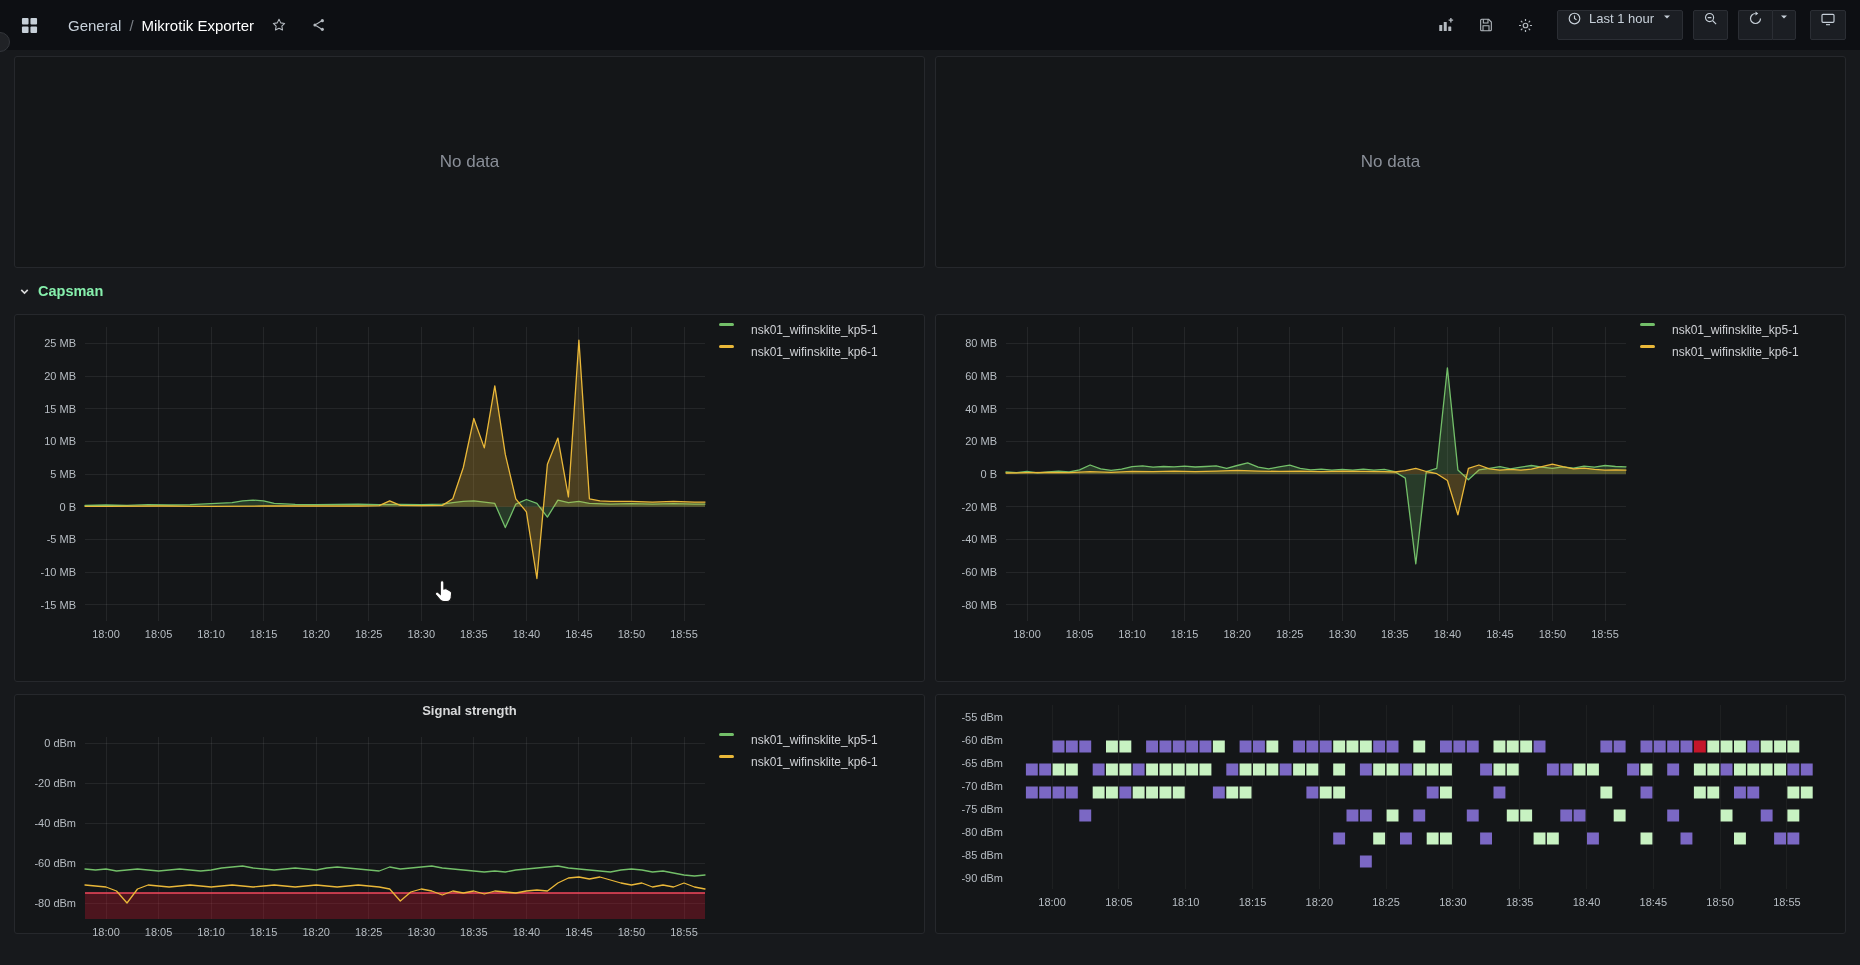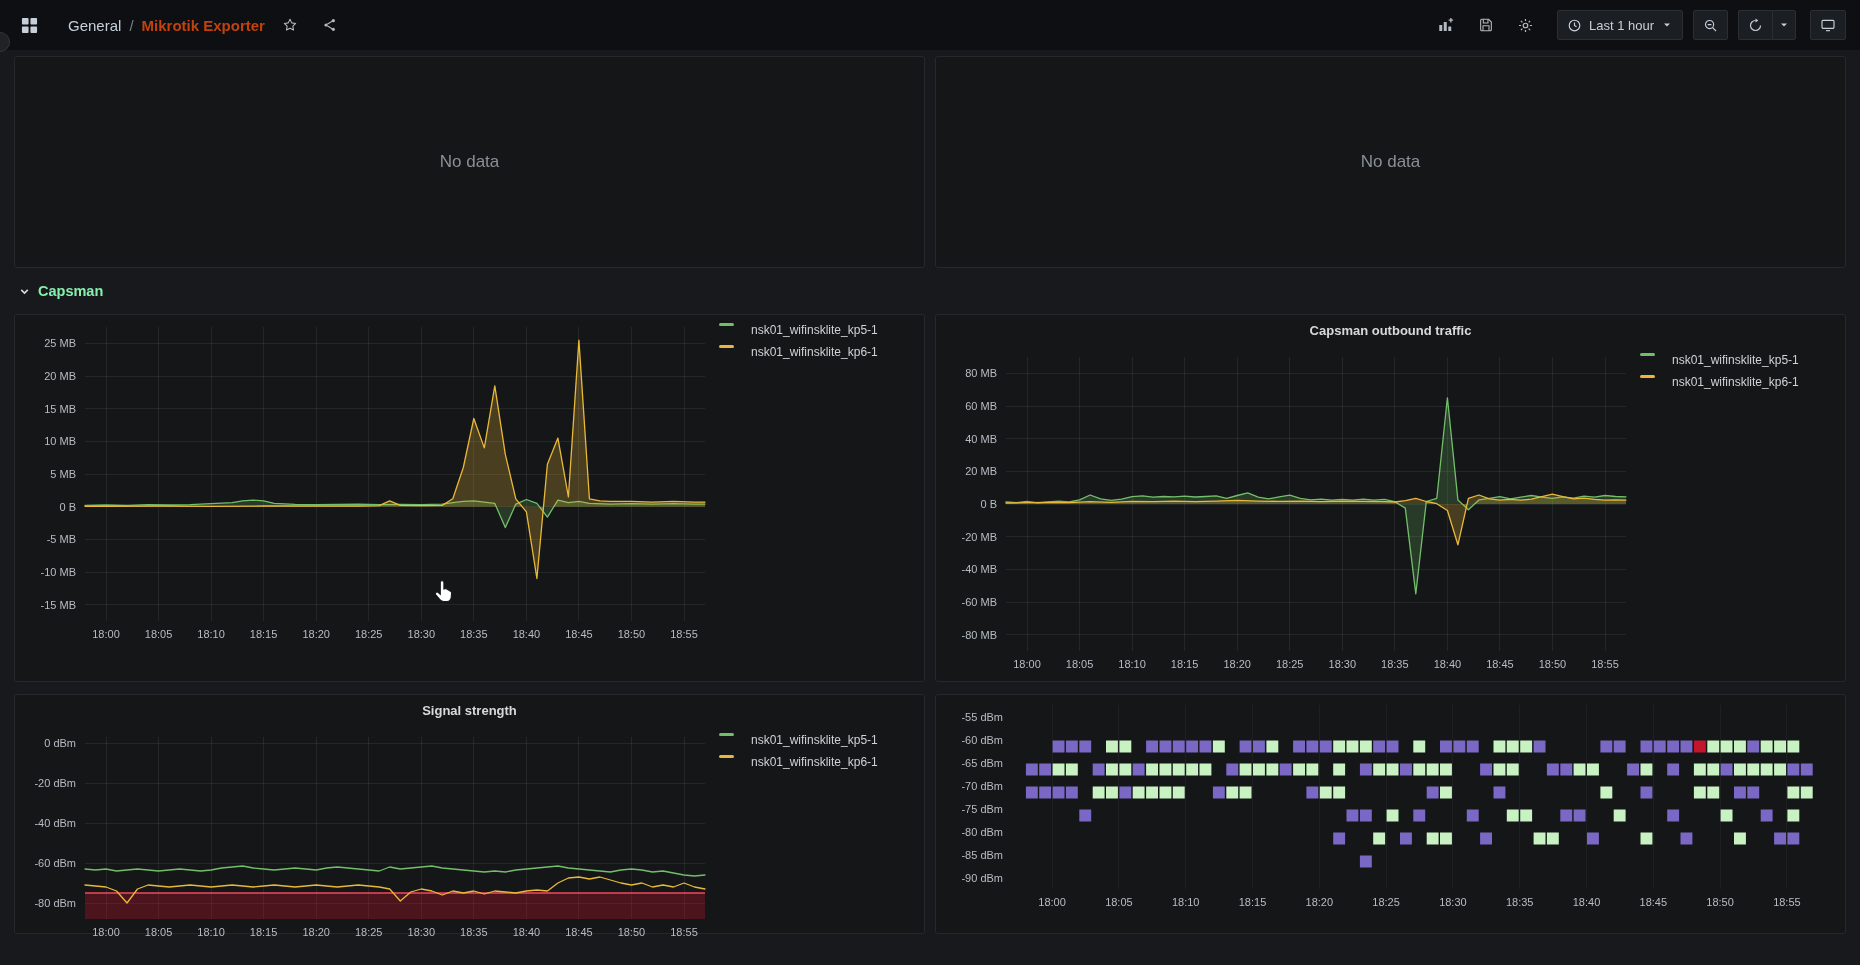--- a/index.html
+++ b/index.html
@@ -6,28 +6,28 @@
   html,body{width:1860px;height:965px;overflow:hidden;background:#17191c;
     font-family:"Liberation Sans",sans-serif;color:#d8d9da}
 
   
   .nav{height:50px;background:#0d0f13;display:flex;align-items:center;
     justify-content:space-between;padding:0 14px;position:relative;z-index:5}
   .nav-left,.nav-right{display:flex;align-items:center;gap:10px}
   .icon-btn{background:transparent;border:none;display:flex;align-items:center;
     justify-content:center;width:30px;height:30px;cursor:pointer;color:#b4bac0}
   .boxed{background:#1b1e23;border:1px solid #2b2e34;border-radius:2px;height:30px;
-    display:flex;align-items:center;justify-content:center;gap:7px;color:#c7d0d9;
+    display:flex;justify-content:center;gap:7px;color:#c7d0d9;
     font-size:13px;padding:0 9px;cursor:pointer}
   .split{display:flex}
   .split .boxed:first-child{border-right:none;border-radius:2px 0 0 2px}
   .split .boxed:last-child{border-radius:0 2px 2px 0;padding:0 5px}
   .breadcrumb{display:flex;align-items:center;gap:8px;font-size:15px;margin-left:14px}
   .crumb{color:#c7d0d9;cursor:pointer}
-  .crumb.current{color:#c2410c;font-weight:700}
+  .crumb.current{color:#ffffff;font-weight:400}
   .crumb-sep{color:#7b8087}
   .sidebar-notch{position:absolute;left:-10px;top:32px;width:20px;height:20px;
     border-radius:50%;background:#202226;border:1px solid #33363b;z-index:6}
 
   
   .dash{padding:6px 14px 10px}
   .grid-row{display:grid;grid-template-columns:1fr 1fr;gap:10px}
   .row-nodata{height:212px}
   .row-charts1{height:368px;margin-bottom:12px}
   .row-charts2{height:240px}
@@ -242,21 +242,20 @@
           </div>
           <div class="legend-item">
             <span class="swatch" style="background: rgb(234, 184, 57);"></span>
             <span>nsk01_wifinsklite_kp6-1</span>
           </div>
         </div>
       </div>
     </section>
 
     <section class="panel">
-      <div class="panel-title">Capsman outbound traffic</div>
       <div class="panel-body">
         <div class="chart">
             <svg width="694" height="332">
               <line class="grid" x1="66" x2="686" y1="289.7" y2="289.7"></line>
               <text class="tick" x="57" y="293.7" text-anchor="end">-80 MB</text>
               <line class="grid" x1="66" x2="686" y1="257.0" y2="257.0"></line>
               <text class="tick" x="57" y="261.0" text-anchor="end">-60 MB</text>
               <line class="grid" x1="66" x2="686" y1="224.3" y2="224.3"></line>
               <text class="tick" x="57" y="228.3" text-anchor="end">-40 MB</text>
               <line class="grid" x1="66" x2="686" y1="191.7" y2="191.7"></line>

